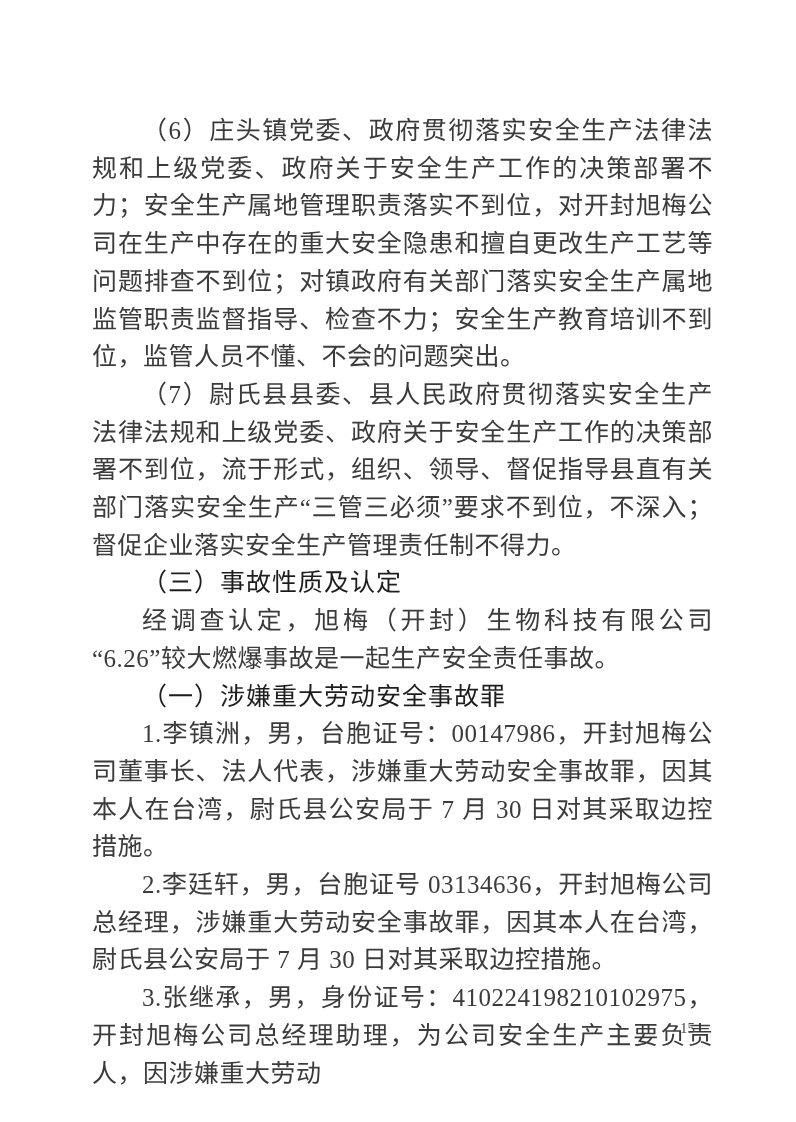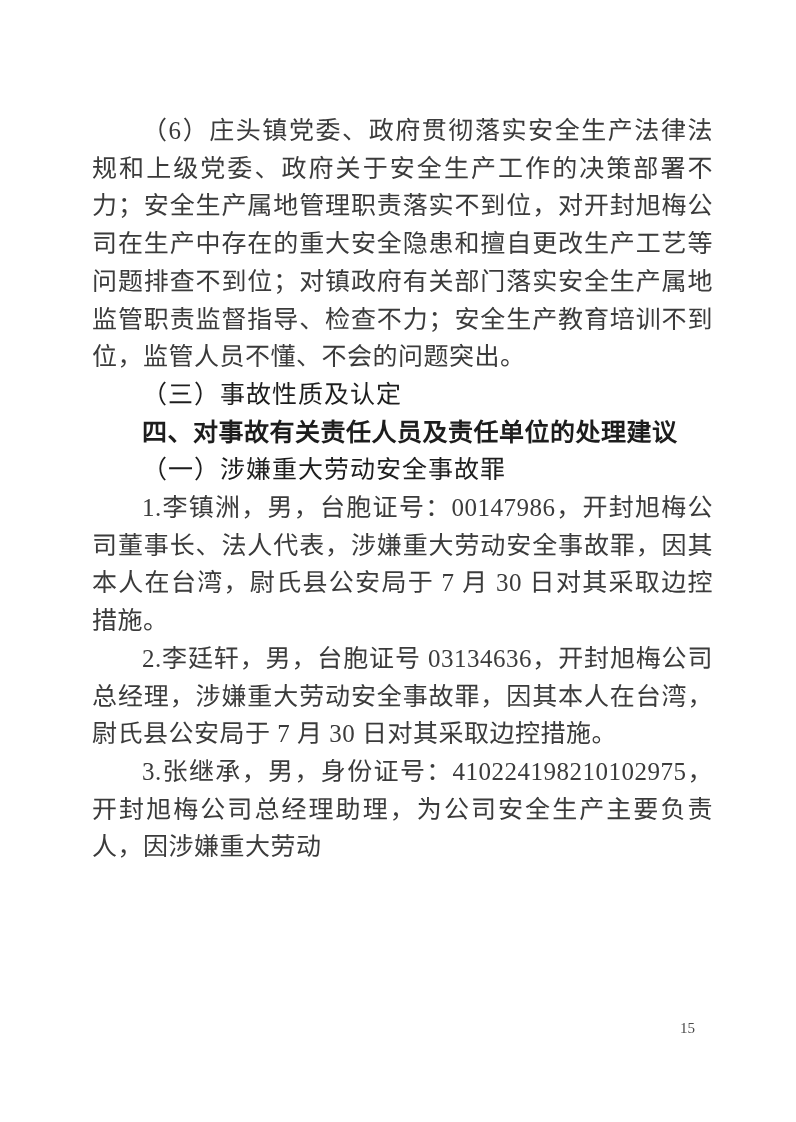--- a/index.html
+++ b/index.html
@@ -53,21 +53,22 @@
     color: #4a4a4a;
     font-family: "Liberation Serif", "DejaVu Serif", serif;
   }
 </style>
 </head>
 <body>
 
 <div class="page">
   <div class="doc-body">
     <p>（6）庄头镇党委、政府贯彻落实安全生产法律法规和上级党委、政府关于安全生产工作的决策部署不力；安全生产属地管理职责落实不到位，对开封旭梅公司在生产中存在的重大安全隐患和擅自更改生产工艺等问题排查不到位；对镇政府有关部门落实安全生产属地监管职责监督指导、检查不力；安全生产教育培训不到位，监管人员不懂、不会的问题突出。</p>
+    <p>（7）尉氏县县委、县人民政府贯彻落实安全生产法律法规和上级党委、政府关于安全生产工作的决策部署不到位，流于形式，组织、领导、督促指导县直有关部门落实安全生产“三管三必须”要求不到位，不深入；督促企业落实安全生产管理责任制不得力。</p>
     <p class="h-kai">（三）事故性质及认定</p>
-    <p class="h-hei">四、对事故有关责任人员及责任单位的处理建议</p>
+    <p>经调查认定，旭梅（开封）生物科技有限公司“6.26”较大燃爆事故是一起生产安全责任事故。</p>
     <p class="h-kai">（一）涉嫌重大劳动安全事故罪</p>
     <p>1.李镇洲，男，台胞证号：00147986，开封旭梅公司董事长、法人代表，涉嫌重大劳动安全事故罪，因其本人在台湾，尉氏县公安局于 7 月 30 日对其采取边控措施。</p>
     <p>2.李廷轩，男，台胞证号 03134636，开封旭梅公司总经理，涉嫌重大劳动安全事故罪，因其本人在台湾，尉氏县公安局于 7 月 30 日对其采取边控措施。</p>
     <p>3.张继承，男，身份证号：410224198210102975，开封旭梅公司总经理助理，为公司安全生产主要负责人，因涉嫌重大劳动</p>
   </div>
   <div class="page-number">15</div>
 </div>
 
 </body></html>

